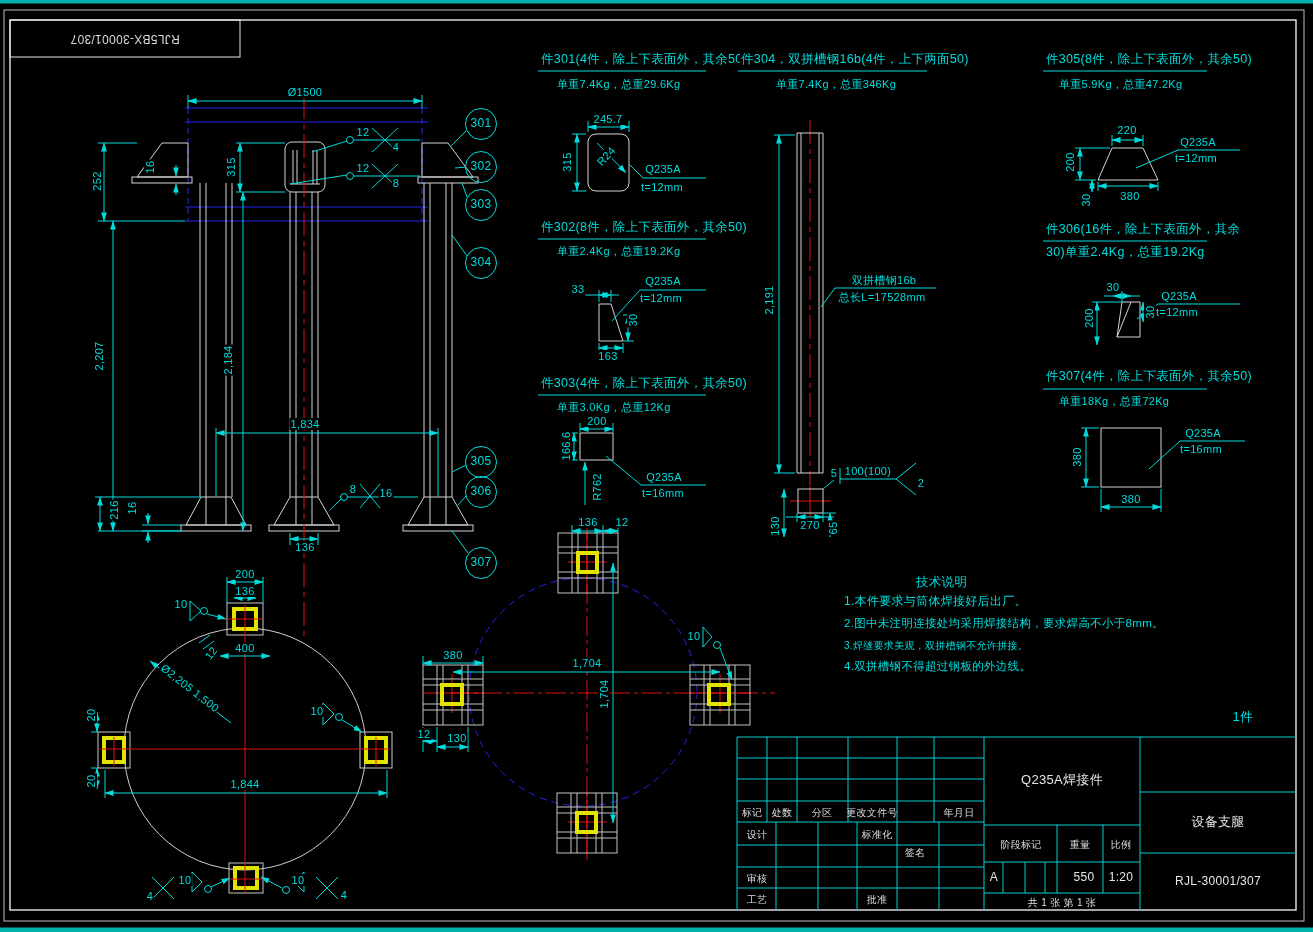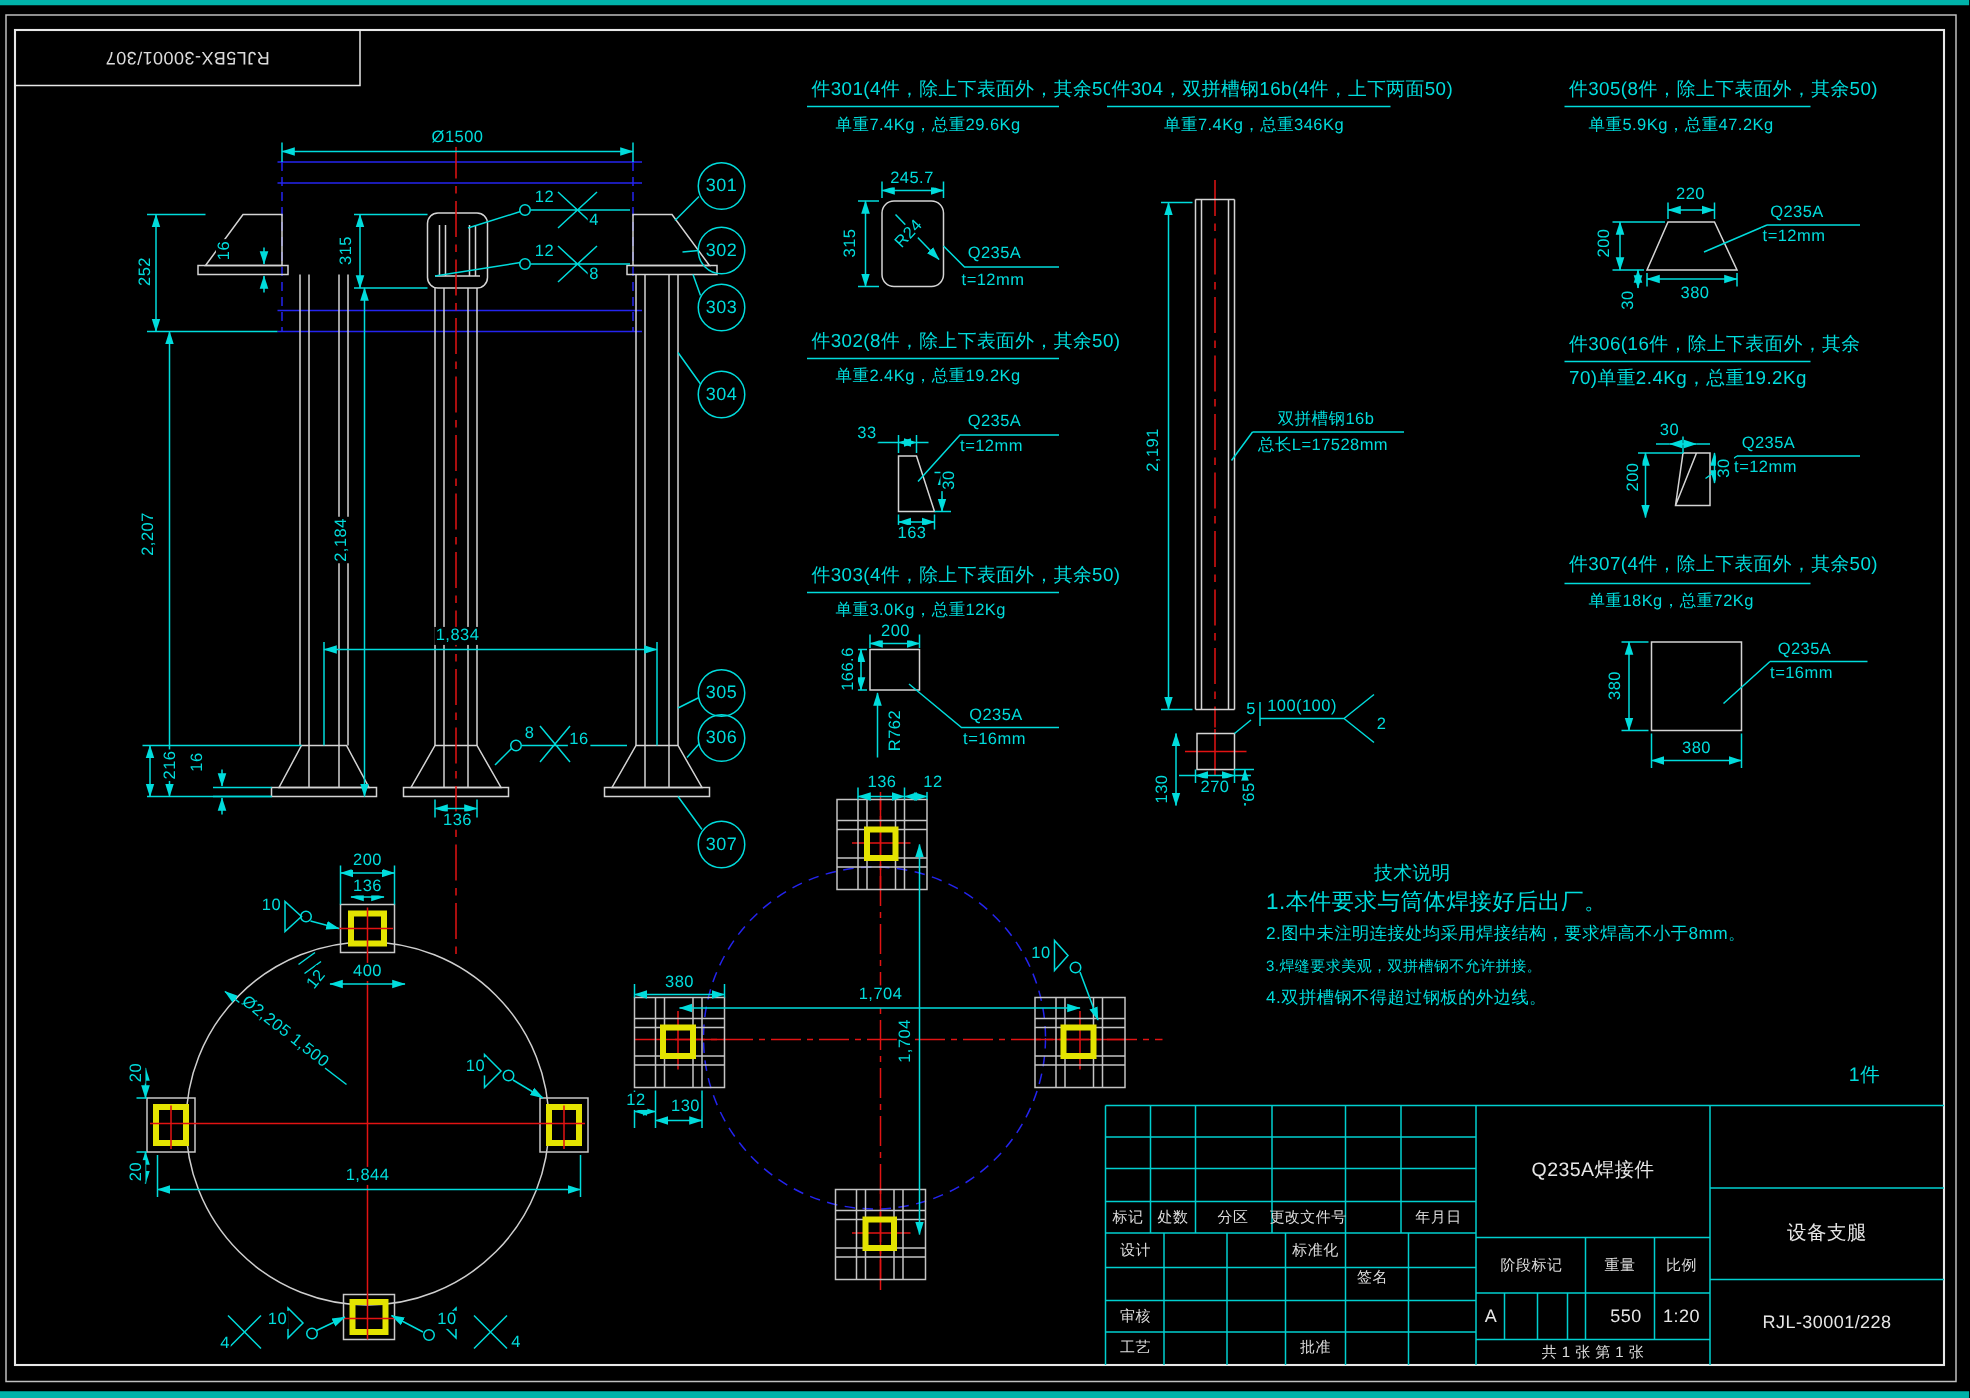--- a/index.html
+++ b/index.html
@@ -367,36 +367,36 @@
   <div class="lb ll ttl" style="left:1045px;top:60px">件305(8件，除上下表面外，其余50)</div>
   <div class="lb ll" style="left:1058px;top:84px">单重5.9Kg，总重47.2Kg</div>
   <div class="lb" style="left:1127px;top:130px">220</div>
   <div class="lb v" style="left:1070px;top:162px">200</div>
   <div class="lb v" style="left:1086px;top:200px">30</div>
   <div class="lb" style="left:1130px;top:196px">380</div>
   <div class="lb" style="left:1198px;top:142px">Q235A</div>
   <div class="lb" style="left:1196px;top:158px">t=12mm</div>
 
   <div class="lb ll ttl" style="left:1045px;top:230px">件306(16件，除上下表面外，其余</div>
-  <div class="lb ll ttl" style="left:1045px;top:253px">70)单重2.4Kg，总重19.2Kg</div>
+  <div class="lb ll ttl" style="left:1045px;top:253px">30)单重2.4Kg，总重19.2Kg</div>
   <div class="lb" style="left:1113px;top:287px">30</div>
   <div class="lb v" style="left:1150px;top:312px">30</div>
   <div class="lb v" style="left:1089px;top:318px">200</div>
   <div class="lb" style="left:1179px;top:296px">Q235A</div>
   <div class="lb" style="left:1177px;top:312px">t=12mm</div>
 
   <div class="lb ll ttl" style="left:1045px;top:377px">件307(4件，除上下表面外，其余50)</div>
   <div class="lb ll" style="left:1058px;top:401px">单重18Kg，总重72Kg</div>
   <div class="lb v" style="left:1077px;top:457px">380</div>
   <div class="lb" style="left:1131px;top:499px">380</div>
   <div class="lb" style="left:1203px;top:433px">Q235A</div>
   <div class="lb" style="left:1201px;top:449px">t=16mm</div>
 
   <div class="lb ll ttl" style="left:915px;top:583px">技术说明</div>
-  <div class="lb ll" style="left:843px;top:602px;font-size:15px">1.本件要求与筒体焊接好后出厂。</div>
+  <div class="lb ll" style="left:843px;top:602px;font-size:12px">1.本件要求与筒体焊接好后出厂。</div>
   <div class="lb ll" style="left:843px;top:623px;font-size:11.5px">2.图中未注明连接处均采用焊接结构，要求焊高不小于8mm。</div>
   <div class="lb ll" style="left:843px;top:645px;font-size:10px">3.焊缝要求美观，双拼槽钢不允许拼接。</div>
   <div class="lb ll" style="left:843px;top:666px;font-size:11.5px">4.双拼槽钢不得超过钢板的外边线。</div>
 
   <div class="lb" style="left:245px;top:574px">200</div>
   <div class="lb" style="left:245px;top:591px">136</div>
   <div class="lb" style="left:245px;top:648px">400</div>
   <div class="lb" style="left:245px;top:784px">1,844</div>
   <div class="lb v" style="left:91px;top:715px">20</div>
   <div class="lb v" style="left:91px;top:781px">20</div>
@@ -431,16 +431,16 @@
   <div class="lb tb" style="left:877px;top:899px">批准</div>
   <div class="lb tb tb13" style="left:1062px;top:780px">Q235A焊接件</div>
   <div class="lb tb" style="left:1021px;top:844px">阶段标记</div>
   <div class="lb tb" style="left:1080px;top:844px">重量</div>
   <div class="lb tb" style="left:1121px;top:844px">比例</div>
   <div class="lb tb tb12" style="left:994px;top:878px">A</div>
   <div class="lb tb tb12" style="left:1084px;top:878px">550</div>
   <div class="lb tb tb12" style="left:1121px;top:878px">1:20</div>
   <div class="lb tb" style="left:1062px;top:902px">共 1 张  第 1 张</div>
   <div class="lb tb tb13" style="left:1218px;top:822px">设备支腿</div>
-  <div class="lb tb tb12" style="left:1218px;top:882px">RJL-30001/228</div>
+  <div class="lb tb tb12" style="left:1218px;top:882px">RJL-30001/307</div>
 
 </div>
 </div>
 
 </body></html>

